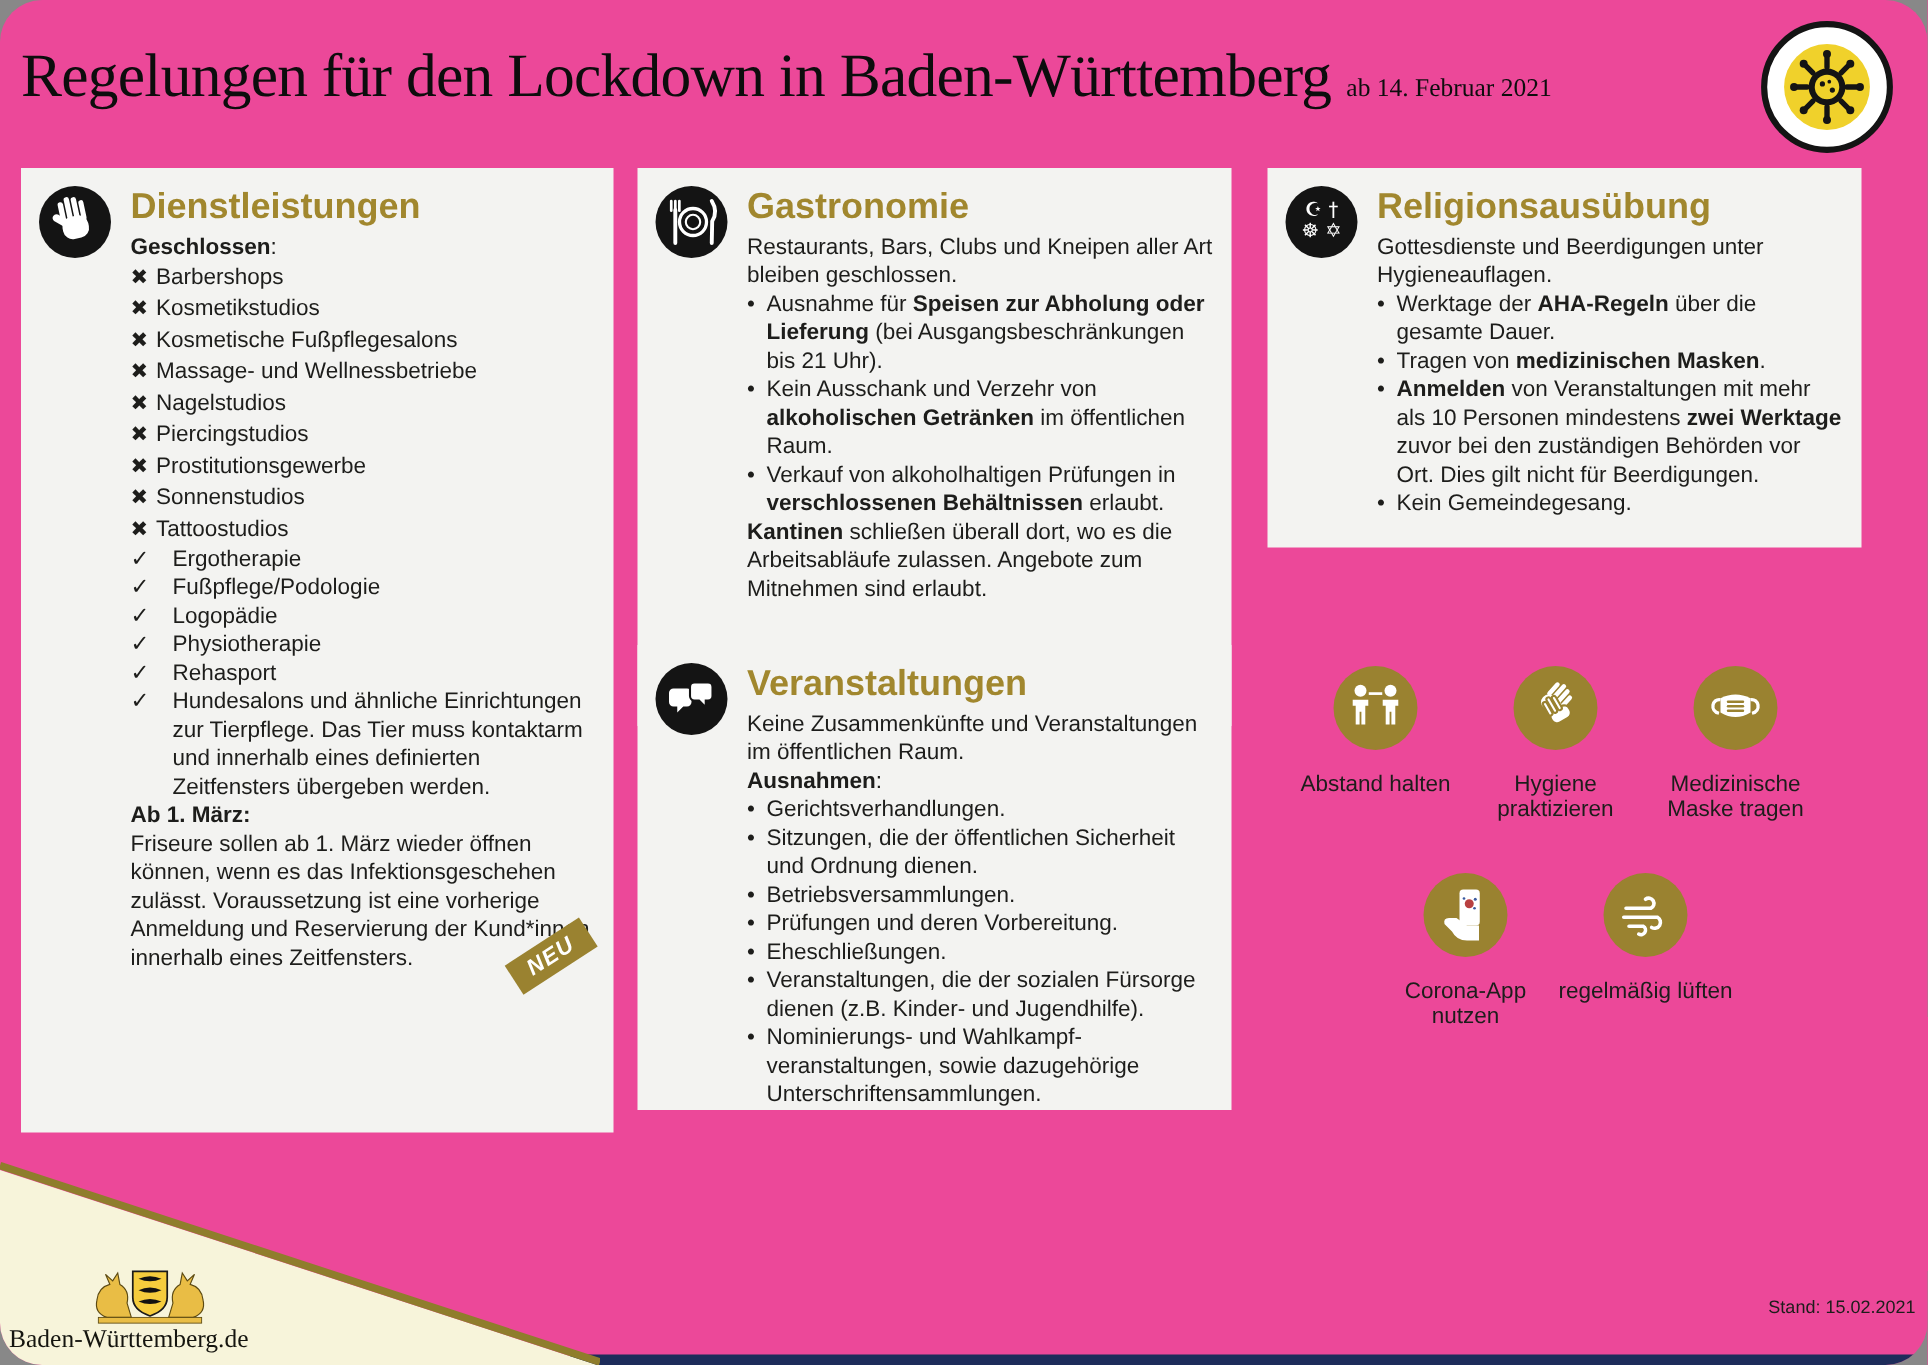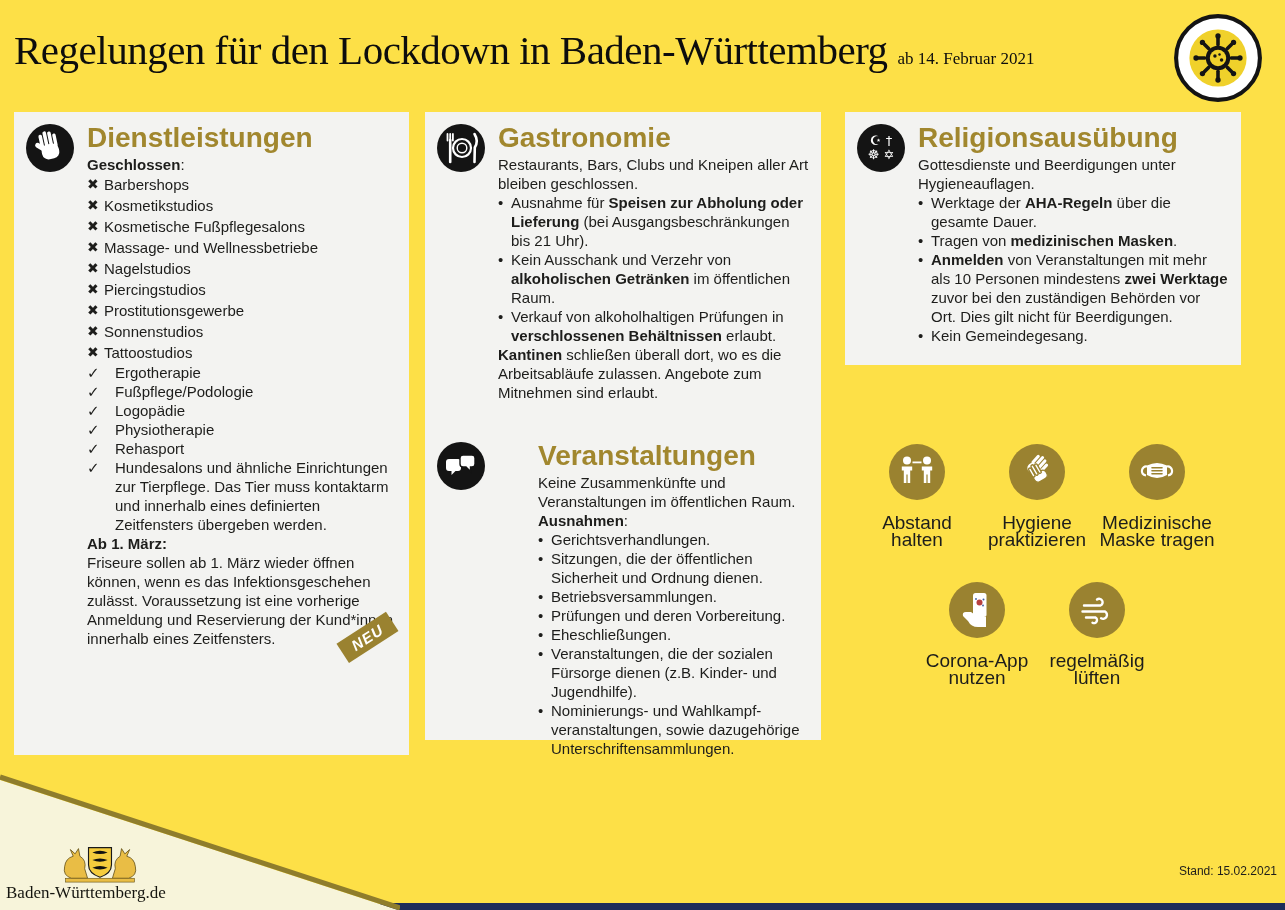--- a/index.html
+++ b/index.html
@@ -7,41 +7,41 @@
     --gold-deep:#9a8230;
     --gold-line:#8f7d2c;
     --ink:#1d1d1b;
     --panel:#f3f3f1;
     --cream:#f7f4da;
     --navy:#1d2c5a;
     --virus-yellow:#f0d12b;
   }
   *{margin:0;padding:0;box-sizing:border-box;}
   body{background:#888;font-family:"Liberation Sans","DejaVu Sans",sans-serif;color:var(--ink);}
-  .page{position:relative;width:1285px;height:910px;background:#fde047;overflow:hidden;margin:0 auto;}
+  .page{position:relative;width:1285px;height:910px;background:#ec4899;overflow:hidden;margin:0 auto;border-radius:28px;}
 
   
   .title-wrap{position:absolute;left:14px;top:26px;width:1140px;font-family:"Liberation Serif","DejaVu Serif",serif;}
   .title{font-size:41px;font-weight:400;letter-spacing:-0.5px;color:#0d0d0d;}
   .title-date{font-size:17px;margin-left:10px;color:#0d0d0d;}
   .virus-badge{position:absolute;left:1172px;top:12px;width:92px;height:92px;}
 
   
   .panel{position:absolute;background:var(--panel);}
   #panel-services{left:14px;top:112px;width:395px;height:643px;}
   #panel-gastro{left:425px;top:112px;width:396px;height:372px;}
-  #panel-events{left:425px;top:430px;width:396px;height:310px;padding-left:40px;}
+  #panel-events{left:425px;top:430px;width:396px;height:310px;}
   #panel-religion{left:845px;top:112px;width:396px;height:253px;}
 
   .circle-icon{position:absolute;left:12px;top:12px;width:48px;height:48px;border-radius:50%;
     background:#141414;display:flex;align-items:center;justify-content:center;overflow:hidden;}
   .circle-icon svg{width:48px;height:48px;}
   .religion-glyphs{color:#fff;font-size:13px;line-height:14px;text-align:center;width:34px;font-family:"DejaVu Sans",sans-serif;}
 
-  .panel h2{padding:14px 10px 0 73px;font-size:28px;line-height:24px;color:var(--gold);font-weight:bold;}
+  .panel h2{padding:14px 10px 0 73px;font-size:24px;line-height:24px;color:var(--gold);font-weight:bold;}
   .sec-body{padding:5px 12px 0 73px;font-size:15px;line-height:19px;}
   .sec-body p{margin:0;}
   .mt{margin-top:10px;}
   .mt-lg{margin-top:14px;}
 
   ul{list-style:none;}
   li{display:flex;align-items:flex-start;}
   .x-list li{line-height:21px;}
   .x-list .mark{width:17px;flex:none;font-size:14px;}
   .check-list li{line-height:19px;}
@@ -51,21 +51,21 @@
 
   .new-badge{position:absolute;top:514px;right:12px;background:var(--gold-deep);color:#fff;
     font-weight:bold;font-style:italic;font-size:15px;padding:3px 12px;transform:rotate(-33deg);letter-spacing:1px;}
 
   
   .hyg-grid{position:absolute;left:845px;top:430px;width:400px;height:280px;}
   .hyg-item{position:absolute;width:124px;text-align:center;}
   .hyg-circle{width:56px;height:56px;border-radius:50%;background:var(--gold-deep);margin:0 auto 14px auto;
     display:flex;align-items:center;justify-content:center;}
   .hyg-circle svg{width:48px;height:48px;}
-  .hyg-label{font-size:19px;line-height:17px;}
+  .hyg-label{font-size:15px;line-height:17px;}
 
   
   .navy-bar{position:absolute;left:380px;right:0;bottom:0;height:7px;background:var(--navy);z-index:1;}
   .corner-svg{position:absolute;left:0;top:770px;width:400px;height:140px;z-index:2;}
   .coat{position:absolute;left:50px;top:840px;width:100px;height:44px;z-index:3;}
   .brand{position:absolute;left:6px;top:883px;z-index:3;font-family:"Liberation Serif","DejaVu Serif",serif;
     font-size:17px;color:#15150f;}
   .stand{position:absolute;right:8px;top:864px;font-size:12px;text-align:left;}
   .faq{position:absolute;right:8px;top:880px;font-size:13.5px;text-align:right;}
   .faq a{color:var(--ink);text-decoration:underline;}

